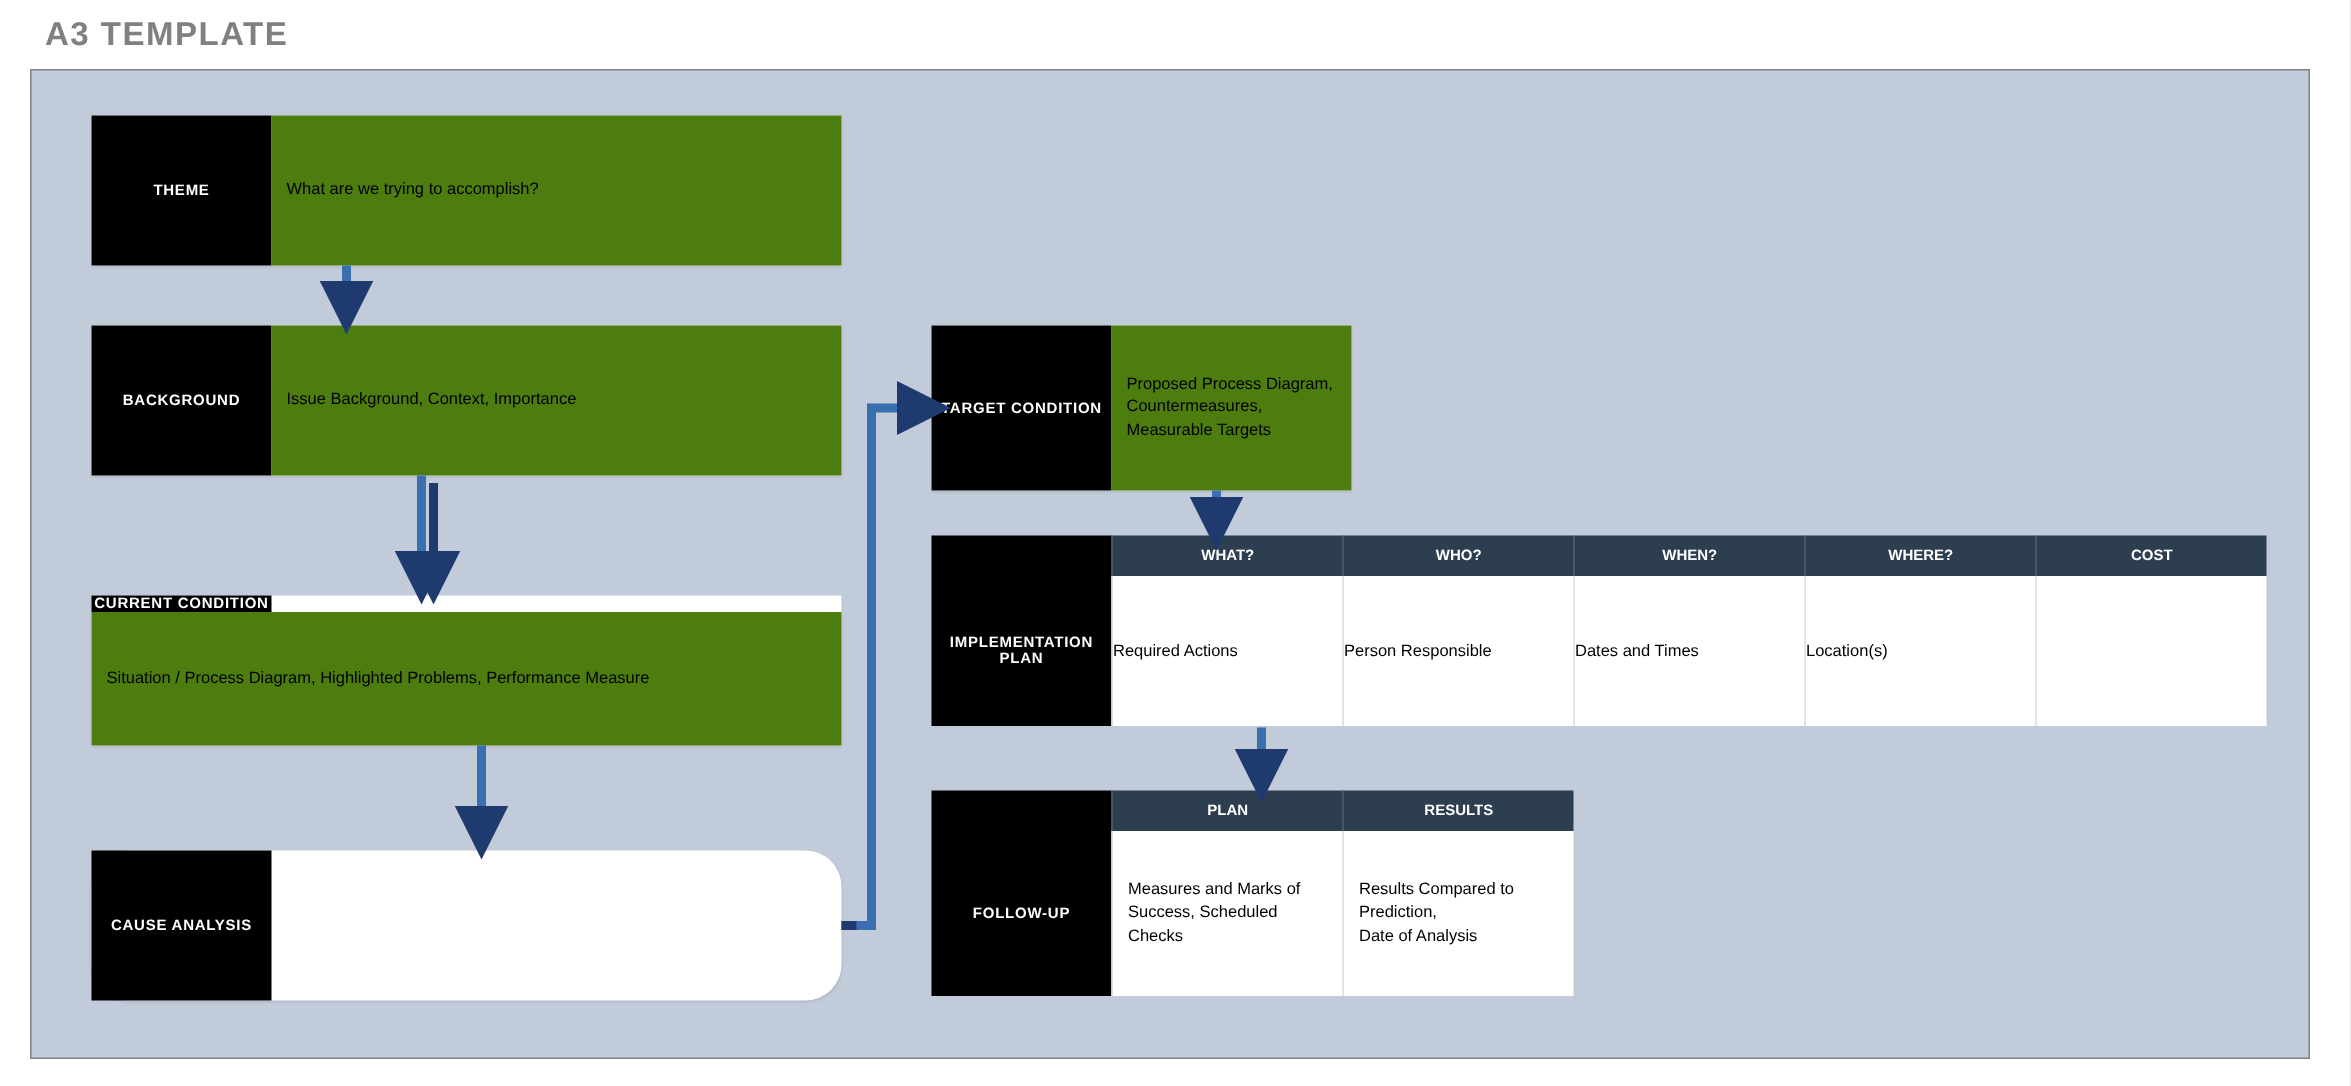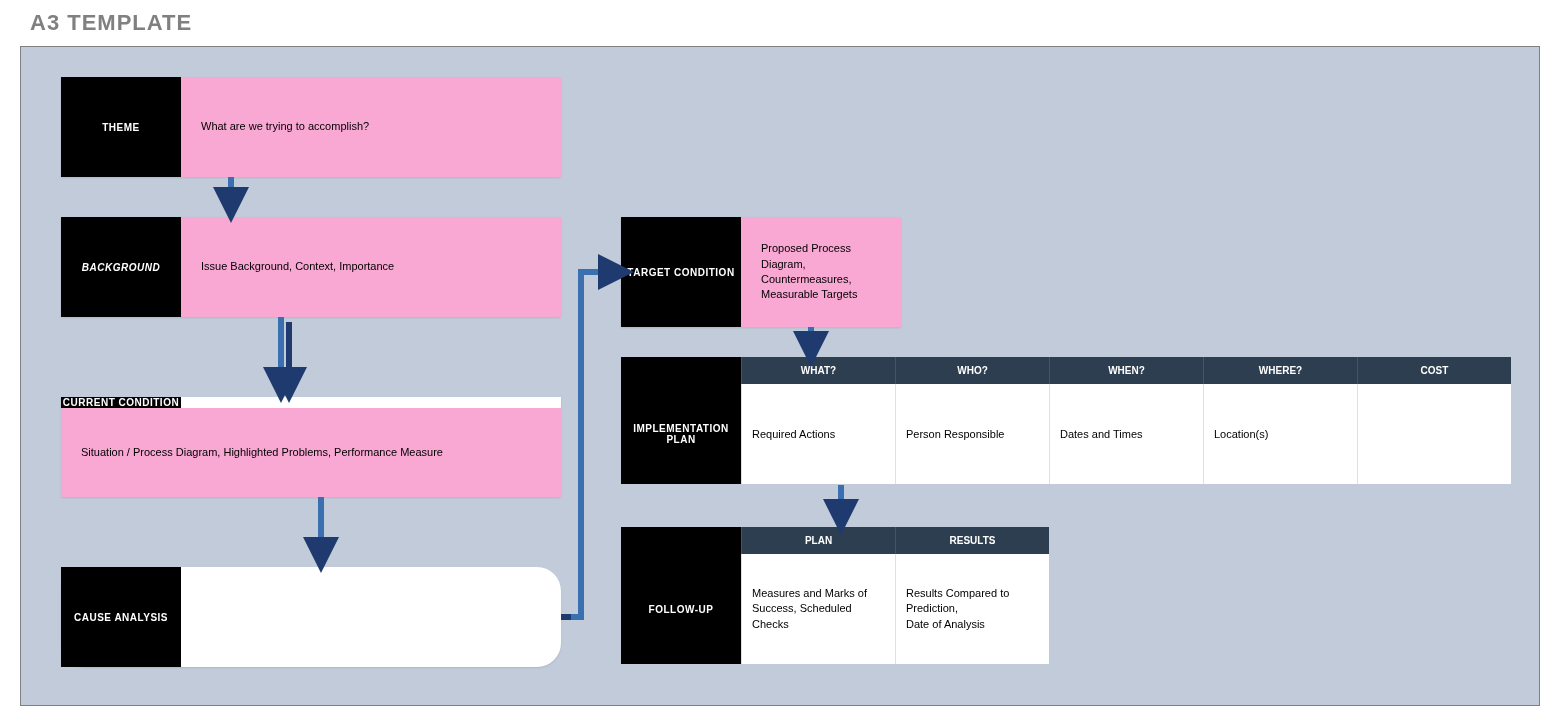--- a/index.html
+++ b/index.html
@@ -35,34 +35,34 @@
     font-weight: bold;
     font-size: 10px;
     display: flex;
     align-items: center;
     justify-content: center;
     text-align: center;
     flex-shrink: 0;
     letter-spacing: 0.5px;
   }
   .content {
-    background: #f9a8d4;
+    background: #4d7c0f;
     color: #000000;
     font-size: 11px;
     display: flex;
     align-items: center;
-    padding: 0 20px;
+    padding: 0 10px;
     flex: 1;
     line-height: 1.4;
   }
   
   .theme      { left: 40px;  top: 30px;  width: 500px; height: 100px; }
   .theme .label { width: 120px; }
   .background { left: 40px;  top: 170px; width: 500px; height: 100px; }
-  .background .label { width: 120px; font-style: italic; }
+  .background .label { width: 120px; }
   .current    { left: 40px;  top: 350px; width: 500px; height: 100px; flex-direction: column; }
   .current .label { width: 120px; }
   .cause      { left: 40px;  top: 520px; width: 500px; height: 100px; border-radius: 24px; }
   .cause .label { width: 120px; }
   
   .target     { left: 600px; top: 170px; width: 280px; height: 110px; }
   .target .label { width: 120px; }
   .implementation-area { position: absolute; left: 600px; top: 310px; width: 890px; }
   .impl-headers { display: flex; }
   .impl-headers .hcell {
@@ -73,21 +73,21 @@
     text-align: center;
     padding: 8px 16px;
     border-left: 1px solid #445566;
   }
   .impl-headers .hcell:first-of-type { border-left: none; }
   .impl-body { display: flex; height: 100px; }
   .impl-body .label { width: 120px; }
   .impl-body .bcell {
     background: #ffffff;
     font-size: 11px;
-    padding: 0 10px;
+    padding: 0 0;
     display: flex;
     align-items: center;
     border-left: 1px solid #e0e0e0;
   }
   .followup-area { position: absolute; left: 600px; top: 480px; width: 428px; }
   .fu-headers { display: flex; }
   .fu-headers .hcell {
     background: #2d3e50;
     color: #ffffff;
     font-size: 10px;

